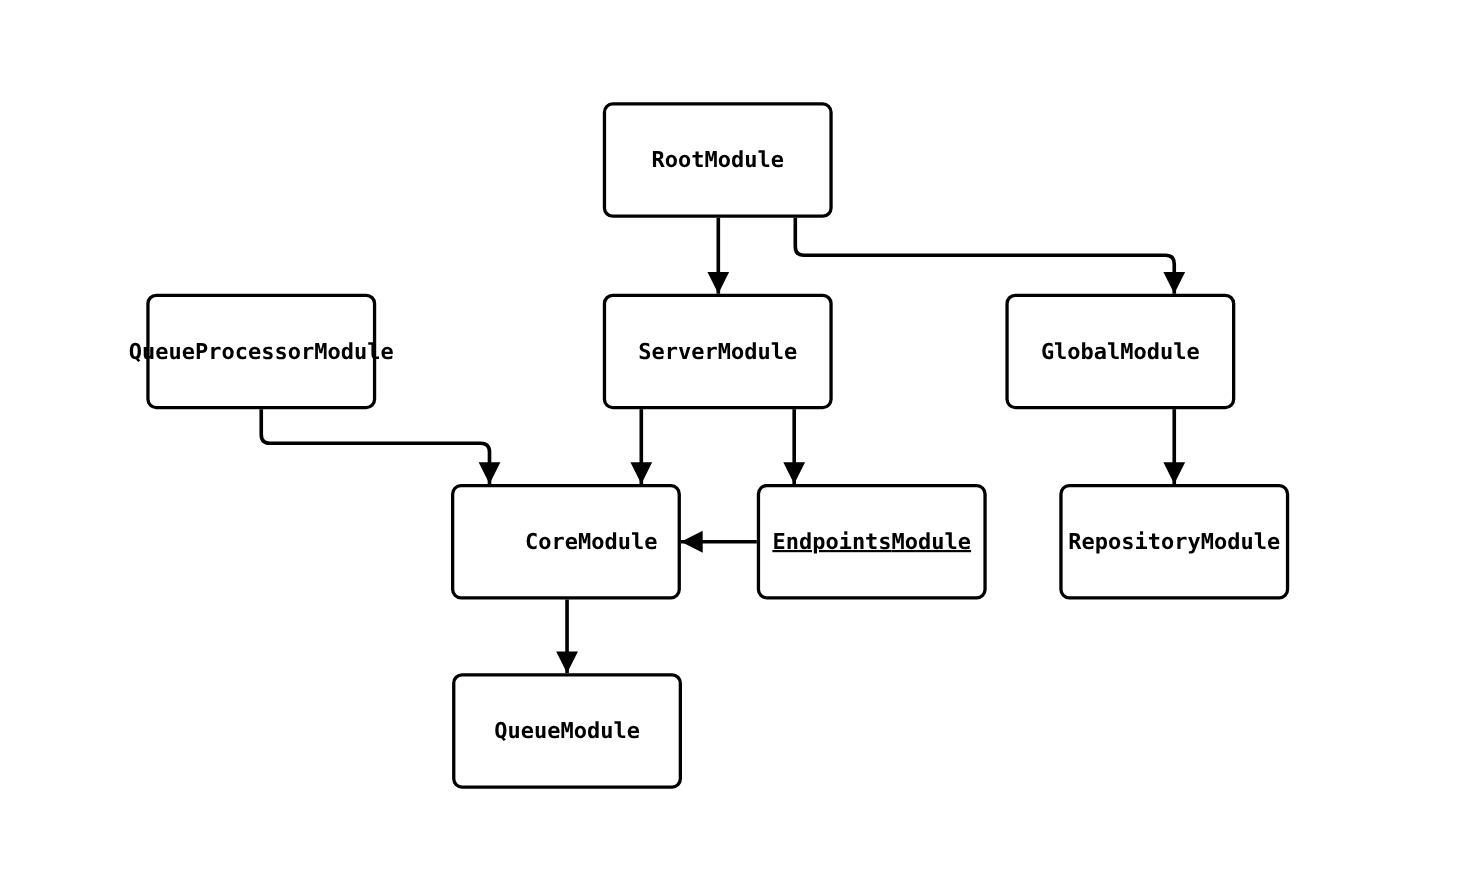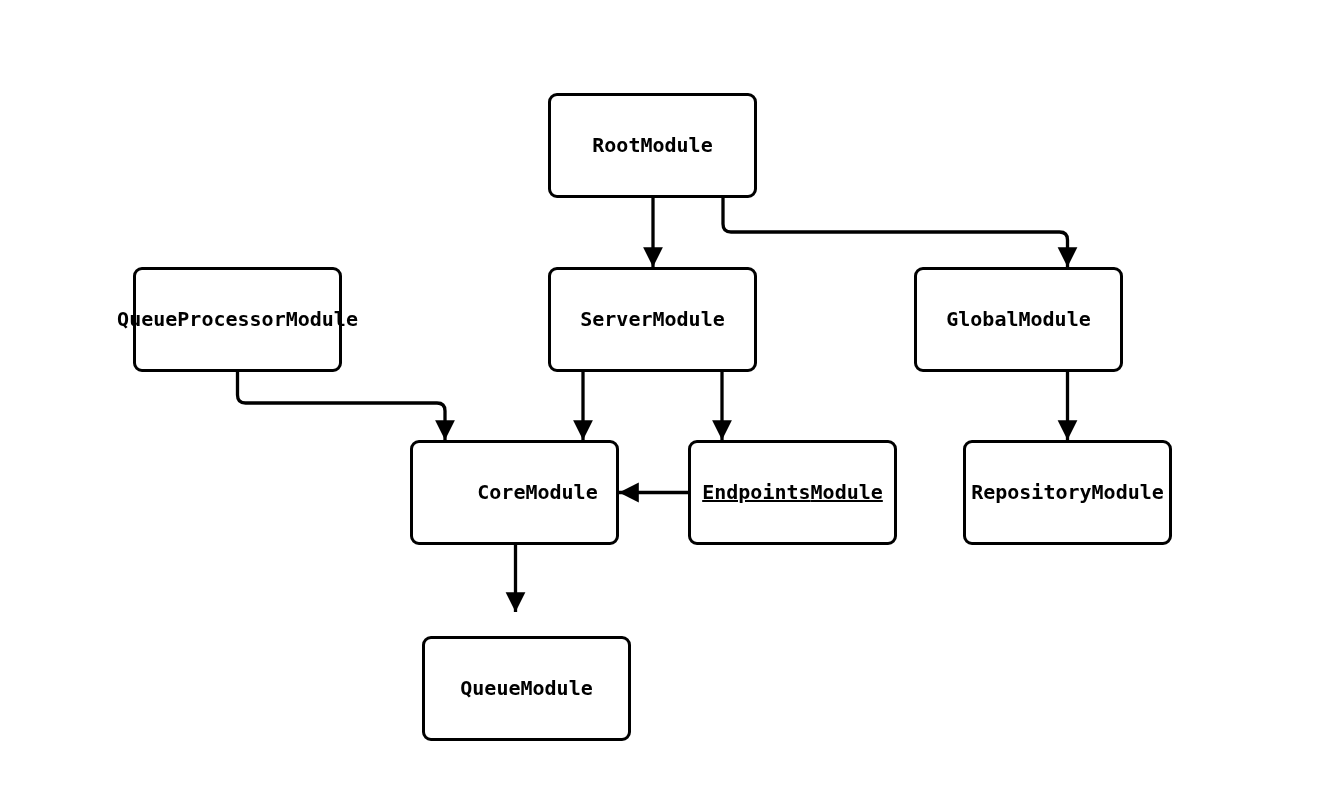--- a/index.html
+++ b/index.html
@@ -46,21 +46,21 @@
     line-height: 25px;
   }
   .node span { display: block; }
   .n-root          { left: 548px; top:  93px; }
   .n-queueprocessor{ left: 133px; top: 267px; }
   .n-server        { left: 548px; top: 267px; align-items: center; }
   .n-global        { left: 914px; top: 267px; }
   .n-core          { left: 410px; top: 440px; padding-left: 46px; }
   .n-endpoints     { left: 688px; top: 440px; text-decoration: underline; }
   .n-repository    { left: 963px; top: 440px; }
-  .n-queue         { left: 411px; top: 636px; margin-left: 11px; }
+  .n-queue         { left: 411px; top: 612px; }
 </style>
 </head>
 <body>
 
 <div class="canvas">
 
   <svg class="edge-layer" width="1337" height="809" viewBox="0 0 1337 809" xmlns="http://www.w3.org/2000/svg">
     <defs>
       <marker id="arrowhead" viewBox="0 0 10 10" refX="10" refY="5" markerWidth="6" markerHeight="7" orient="auto-start-reverse" markerUnits="strokeWidth">
         <path d="M0,0 L10,5 L0,10 Z" fill="#000000"></path>

